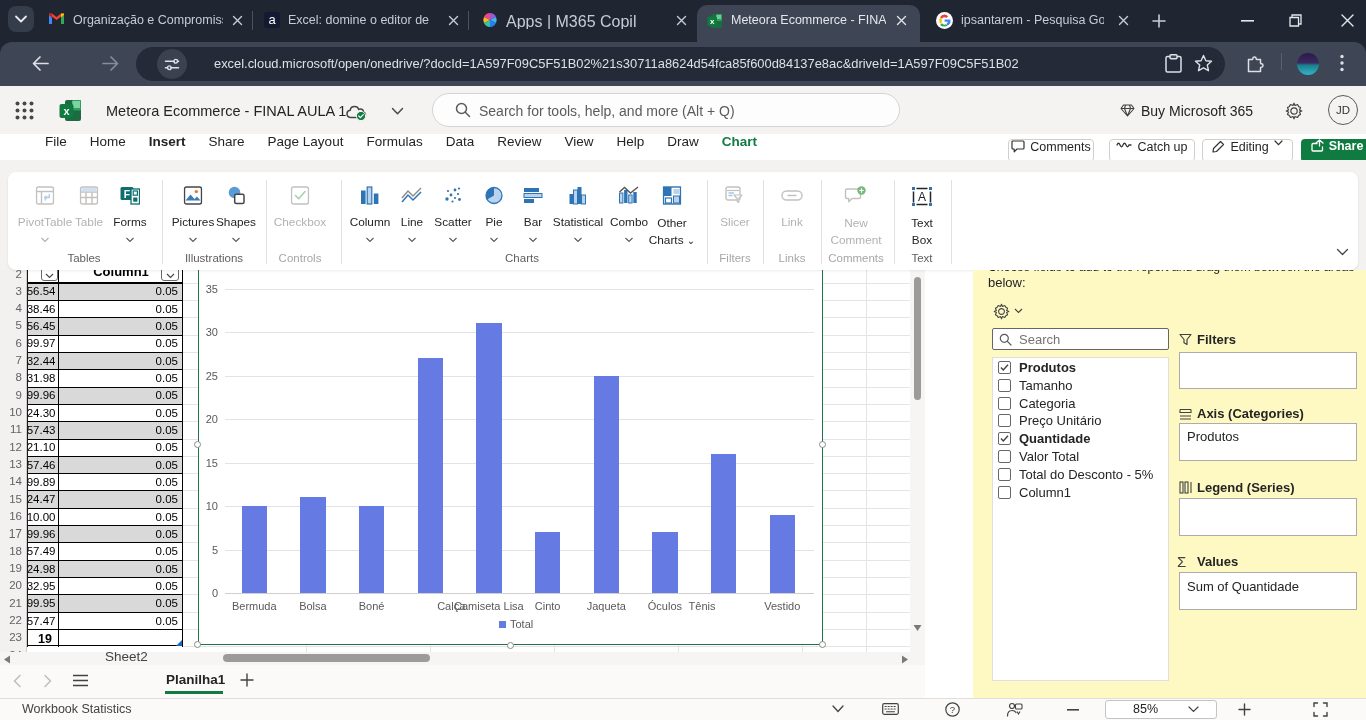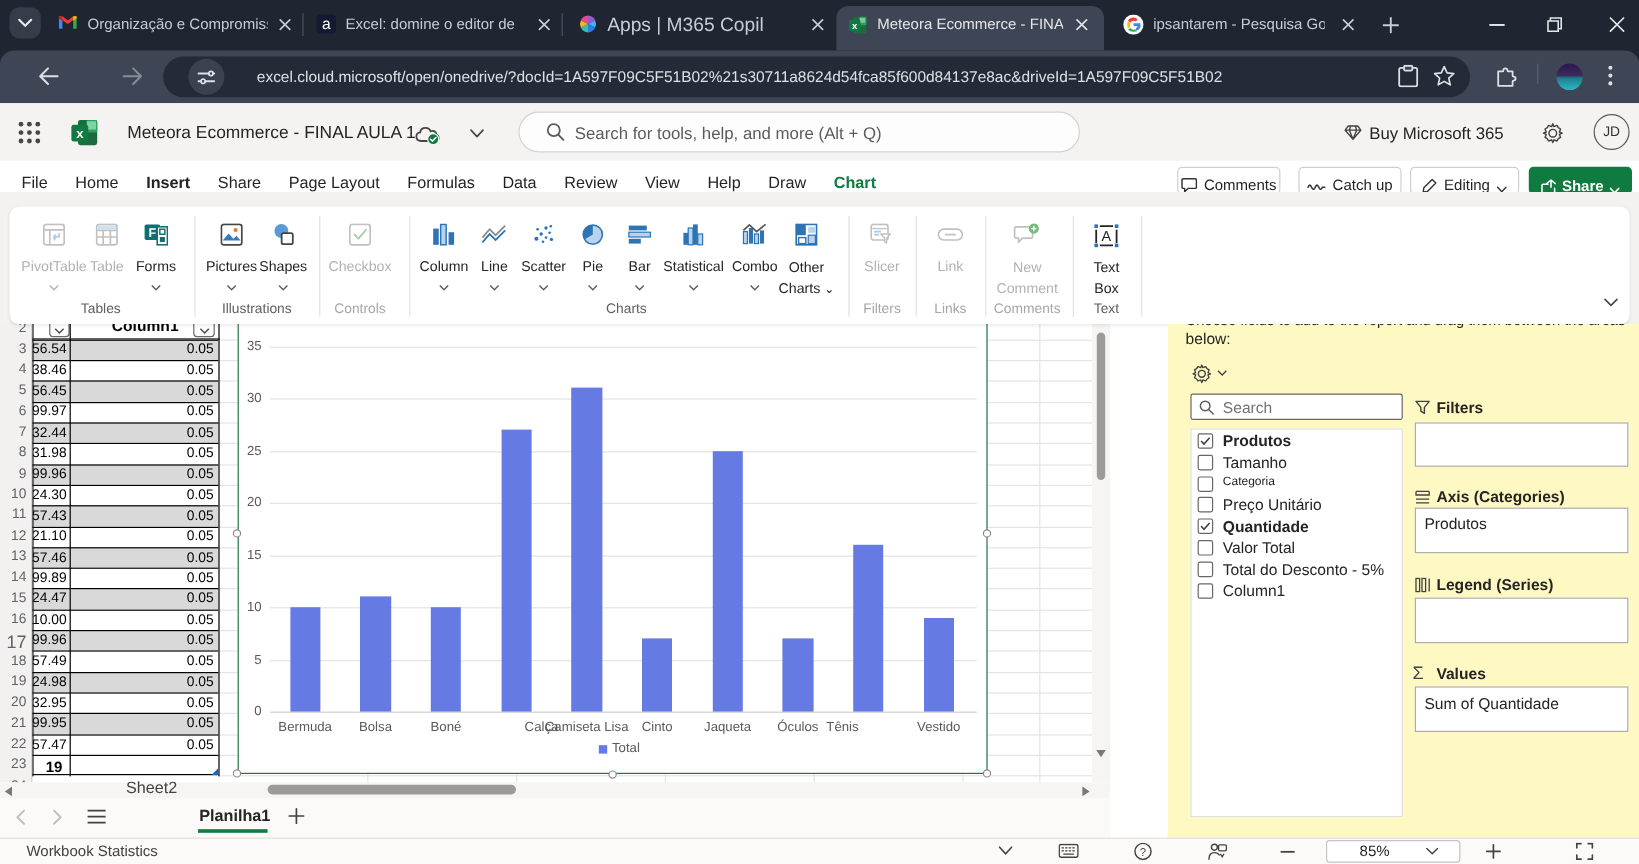--- a/index.html
+++ b/index.html
@@ -1,19 +1,19 @@
 <!DOCTYPE html>
 <html><head>
 <meta charset="utf-8">
 <style>
   html,body{margin:0;padding:0;}
   body{width:1366px;height:720px;overflow:hidden;position:relative;
        font-family:"Liberation Sans",sans-serif;background:#fff;}
   .ab{position:absolute;}
-  .flex{display:flex;align-items:flex-end;}
+  .flex{display:flex;align-items:flex-start;margin-left:27px;}
 </style>
 </head>
 <body>
 
 <div class="ab" id="tabstrip" style="left:0;top:0;width:1366px;height:56px;background:#202532;"></div>
 <div class="ab" id="toolbar" style="left:0;top:42px;width:1366px;height:44px;background:#3e4554;border-radius:12px 12px 0 0;"></div>
 
 <div class="ab" style="left:8px;top:6px;width:26px;height:26px;background:#353c4a;border-radius:8px;"></div>
 <svg class="ab" style="left:14px;top:14px" width="14" height="10" viewBox="0 0 14 10">
     <path d="M2 2.5 L7 7.5 L12 2.5" stroke="#e8eaed" stroke-width="1.8" fill="none" stroke-linecap="round" stroke-linejoin="round"></path>
@@ -237,21 +237,21 @@
       <div class="ab" style="left:0;top:84.1px;width:22px;text-align:right;font-size:11.5px;color:#5f6368;">7</div>
       <div class="ab" style="left:0;top:101.4px;width:22px;text-align:right;font-size:11.5px;color:#5f6368;">8</div>
       <div class="ab" style="left:0;top:118.7px;width:22px;text-align:right;font-size:11.5px;color:#5f6368;">9</div>
       <div class="ab" style="left:0;top:136.0px;width:22px;text-align:right;font-size:11.5px;color:#5f6368;">10</div>
       <div class="ab" style="left:0;top:153.4px;width:22px;text-align:right;font-size:11.5px;color:#5f6368;">11</div>
       <div class="ab" style="left:0;top:170.7px;width:22px;text-align:right;font-size:11.5px;color:#5f6368;">12</div>
       <div class="ab" style="left:0;top:188.0px;width:22px;text-align:right;font-size:11.5px;color:#5f6368;">13</div>
       <div class="ab" style="left:0;top:205.3px;width:22px;text-align:right;font-size:11.5px;color:#5f6368;">14</div>
       <div class="ab" style="left:0;top:222.6px;width:22px;text-align:right;font-size:11.5px;color:#5f6368;">15</div>
       <div class="ab" style="left:0;top:240.0px;width:22px;text-align:right;font-size:11.5px;color:#5f6368;">16</div>
-      <div class="ab" style="left:0;top:257.3px;width:22px;text-align:right;font-size:15px;color:#5f6368;">17</div>
+      <div class="ab" style="left:0;top:257.3px;width:22px;text-align:right;font-size:12px;color:#5f6368;">17</div>
       <div class="ab" style="left:0;top:274.6px;width:22px;text-align:right;font-size:11.5px;color:#5f6368;">18</div>
       <div class="ab" style="left:0;top:291.9px;width:22px;text-align:right;font-size:11.5px;color:#5f6368;">19</div>
       <div class="ab" style="left:0;top:309.2px;width:22px;text-align:right;font-size:11.5px;color:#5f6368;">20</div>
       <div class="ab" style="left:0;top:326.6px;width:22px;text-align:right;font-size:11.5px;color:#5f6368;">21</div>
       <div class="ab" style="left:0;top:343.9px;width:22px;text-align:right;font-size:11.5px;color:#5f6368;">22</div>
       <div class="ab" style="left:0;top:361.2px;width:22px;text-align:right;font-size:11.5px;color:#5f6368;">23</div>
       <div class="ab" style="left:0;top:378.5px;width:22px;text-align:right;font-size:11.5px;color:#5f6368;">24</div>
     </div>
  <div id="hgrid">
       <div class="ab" style="left:183px;top:12.6px;width:727px;height:1px;background:#e4e4e4;"></div>
@@ -710,21 +710,21 @@
  <div class="ab" style="left:19px;top:87px;width:177px;height:324px;background:#fff;border:1px solid #e1dfdd;box-sizing:border-box;" id="fieldbox">
       <div class="ab" style="left:5px;top:3px;width:13px;height:13px;border:1px solid #696765;border-radius:2px;box-sizing:border-box;background:#fff;">
         <svg width="11" height="11" viewBox="0 0 11 11" style="position:absolute;left:0;top:0">
           <path d="M2 5.5 L4.3 8 L9 2.8" stroke="#424242" stroke-width="1.4" fill="none"></path>
         </svg>
       </div>
       <div class="ab" style="left:26px;top:2px;font-size:13px;color:#242424;font-weight:bold;white-space:nowrap;">Produtos</div>
       <div class="ab" style="left:5px;top:20.8px;width:13px;height:13px;border:1px solid #696765;border-radius:2px;box-sizing:border-box;background:#fff;"></div>
       <div class="ab" style="left:26px;top:19.8px;font-size:13px;color:#242424;white-space:nowrap;">Tamanho</div>
       <div class="ab" style="left:5px;top:38.6px;width:13px;height:13px;border:1px solid #696765;border-radius:2px;box-sizing:border-box;background:#fff;"></div>
-      <div class="ab" style="left:26px;top:37.6px;font-size:10px;color:#242424;white-space:nowrap;">Categoria</div>
+      <div class="ab" style="left:26px;top:37.6px;font-size:13px;color:#242424;white-space:nowrap;">Categoria</div>
       <div class="ab" style="left:5px;top:56.400000000000006px;width:13px;height:13px;border:1px solid #696765;border-radius:2px;box-sizing:border-box;background:#fff;"></div>
       <div class="ab" style="left:26px;top:55.400000000000006px;font-size:13px;color:#242424;white-space:nowrap;">Preço Unitário</div>
       <div class="ab" style="left:5px;top:74.2px;width:13px;height:13px;border:1px solid #696765;border-radius:2px;box-sizing:border-box;background:#fff;">
         <svg width="11" height="11" viewBox="0 0 11 11" style="position:absolute;left:0;top:0">
           <path d="M2 5.5 L4.3 8 L9 2.8" stroke="#424242" stroke-width="1.4" fill="none"></path>
         </svg>
       </div>
       <div class="ab" style="left:26px;top:73.2px;font-size:13px;color:#242424;font-weight:bold;white-space:nowrap;">Quantidade</div>
       <div class="ab" style="left:5px;top:92px;width:13px;height:13px;border:1px solid #696765;border-radius:2px;box-sizing:border-box;background:#fff;"></div>
       <div class="ab" style="left:26px;top:91px;font-size:13px;color:#242424;white-space:nowrap;">Valor Total</div>

